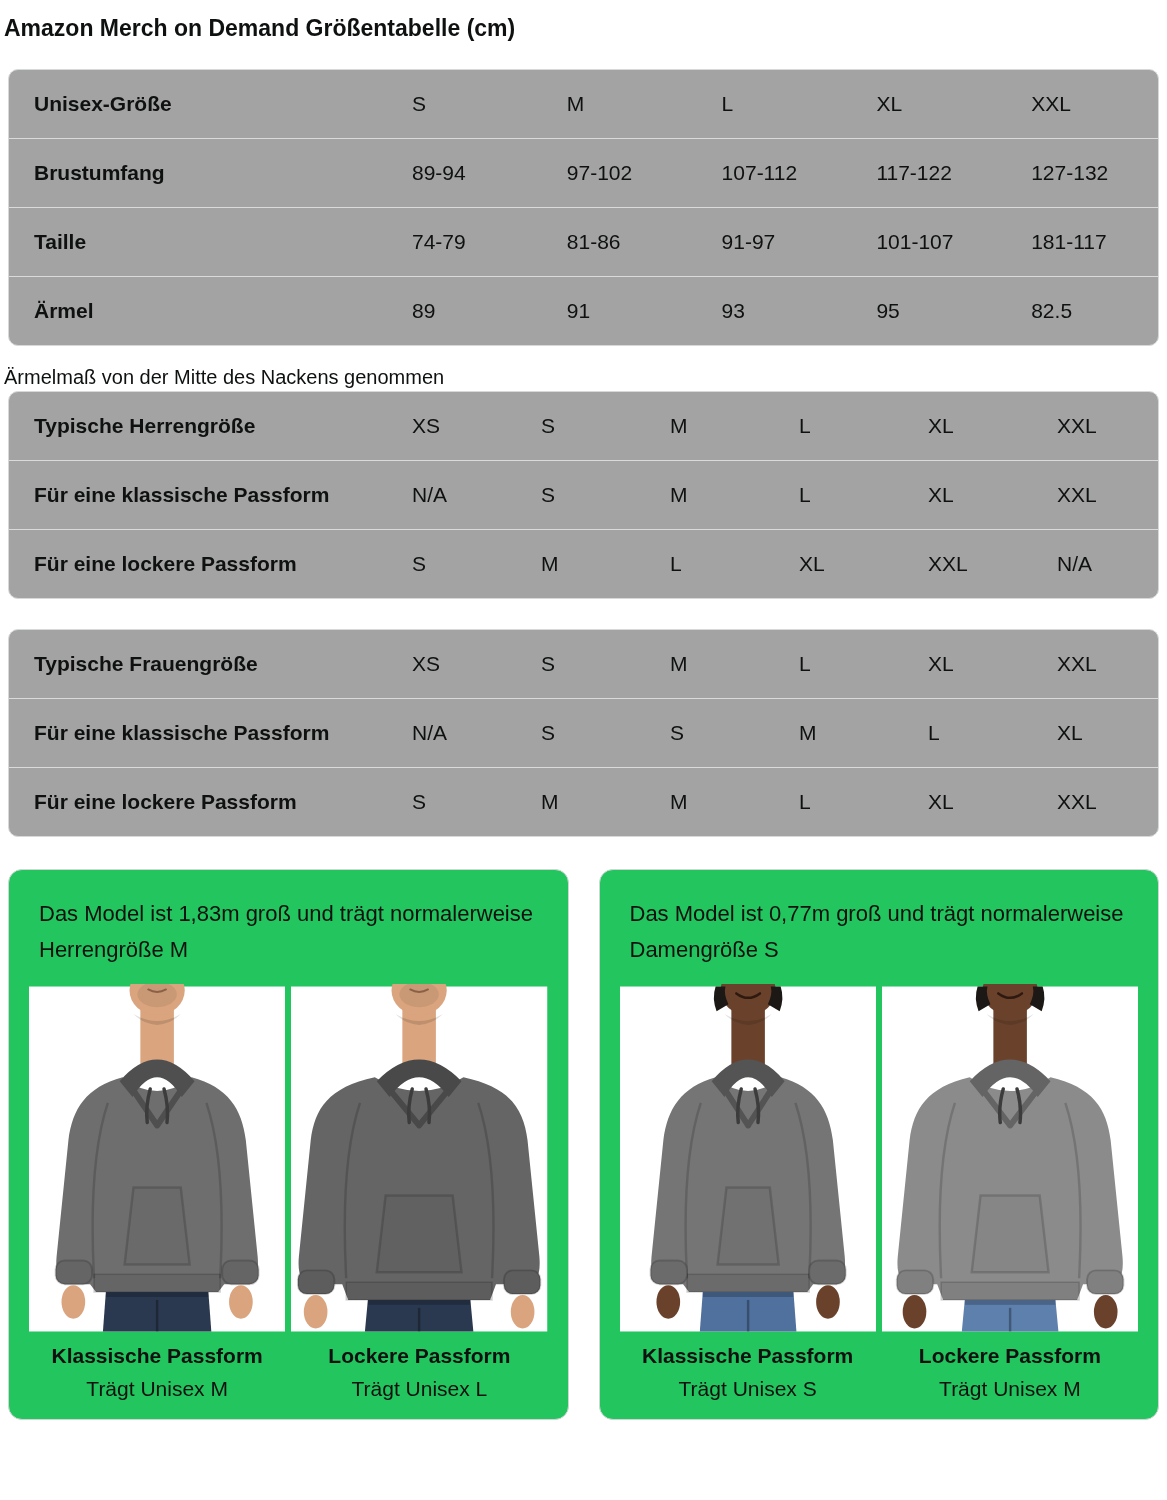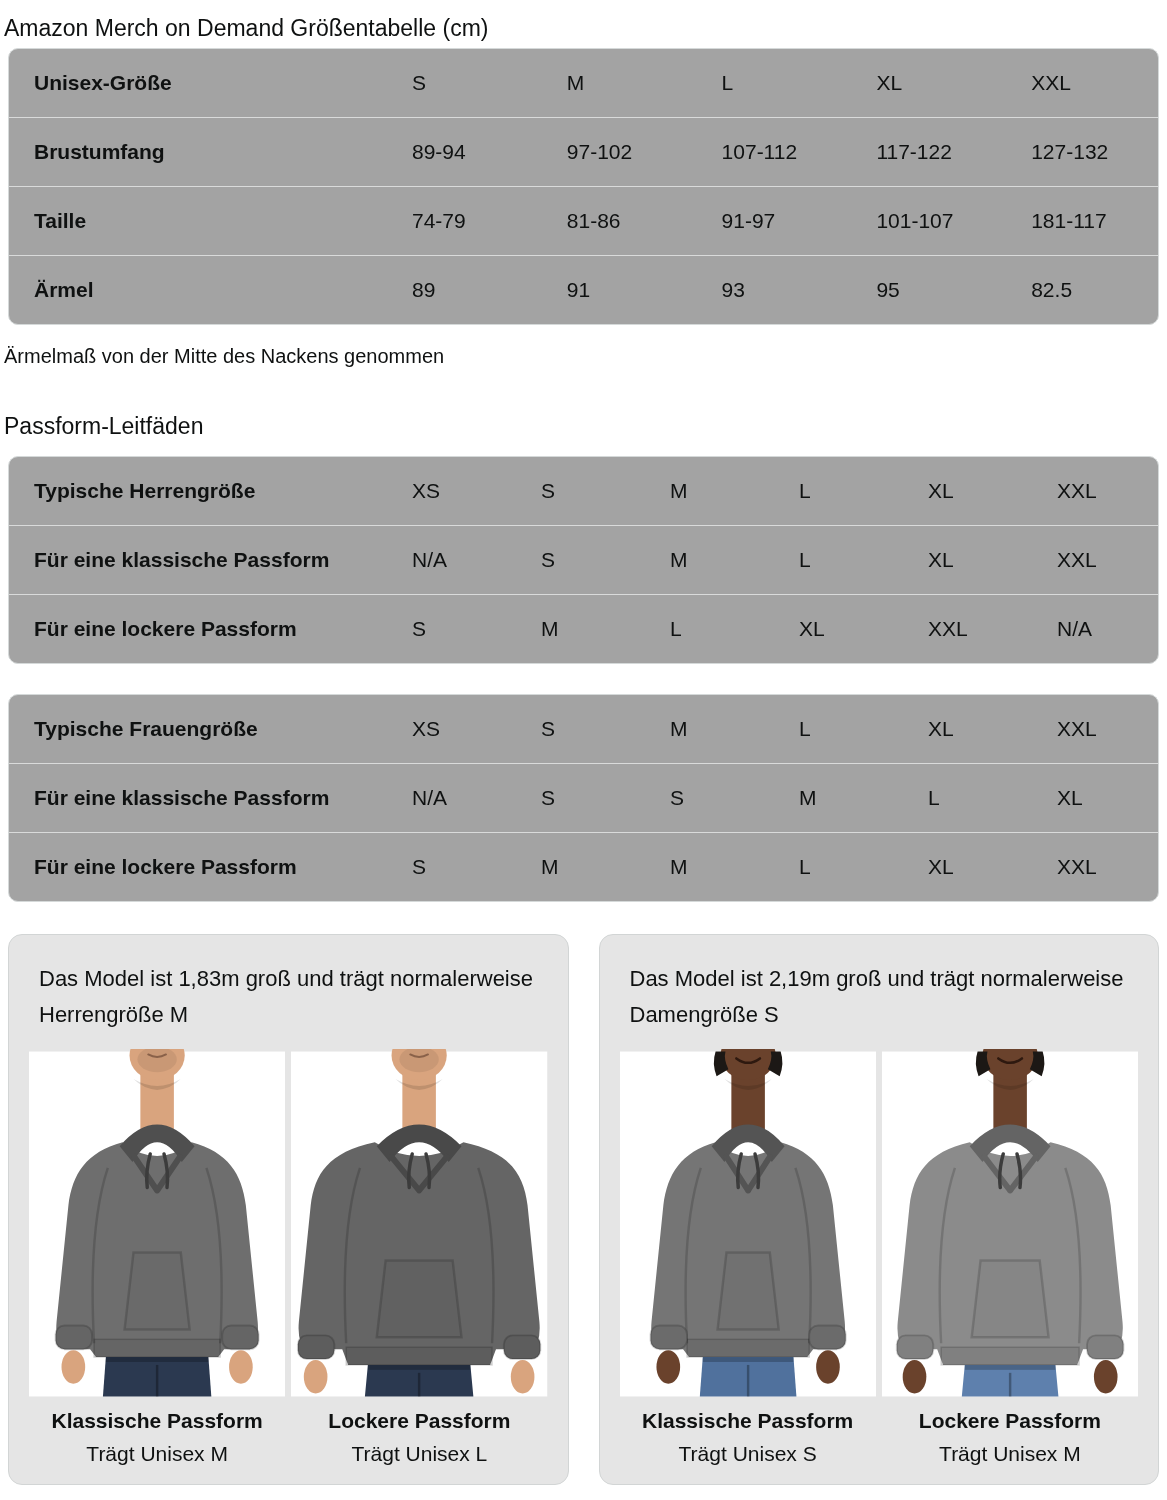--- a/index.html
+++ b/index.html
@@ -6,21 +6,21 @@
   html,body { margin:0; padding:0; background:#ffffff; }
   body {
     width:1167px;
     font-family:"Liberation Sans","DejaVu Sans",sans-serif;
     color:#0f1111;
     -webkit-font-smoothing:antialiased;
   }
   .page { padding:6px 0 10px 0; }
 
   .title {
-    font-size:23px; font-weight:400; margin:8px 0 4px 4px; line-height:1.3;
+    font-size:23px; font-weight:700; margin:8px 0 25px 4px; line-height:1.3;
   }
   .section-title {
     font-size:23px; font-weight:400; margin:42px 0 14px 4px; line-height:1.3;
   }
   .note {
     font-size:20px; font-weight:400; margin:17px 0 0 4px; line-height:1.4;
   }
 
   .table {
     margin-left:8px; width:1151px; box-sizing:border-box;
@@ -32,21 +32,21 @@
   .trow + .trow { border-top:1.5px solid #d9dada; }
   .cols5 { grid-template-columns:375px repeat(5,1fr); }
   .cols6 { grid-template-columns:375px repeat(6,1fr); }
   .rlabel { font-size:21px; font-weight:700; padding-left:25px; white-space:nowrap; }
   .cell   { font-size:21px; font-weight:400; padding-left:28px; white-space:nowrap; }
 
   .cards { display:flex; gap:30px; margin:32px 8px 0 8px; }
   .card {
     flex:1; box-sizing:border-box;
     border:1.5px solid #d2d5d5; border-radius:14px;
-    padding:20px 20px 14px 20px; background:#e5e5e5;
+    padding:20px 20px 14px 20px; background:#22c55e;
   }
   .desc { font-size:22px; line-height:1.64; margin:6px 8px 16px 10px; }
   .figs { display:flex; gap:6px; }
   .fig  { margin:0; flex:1; text-align:center; min-width:0; }
   .imgbox { height:350px; overflow:hidden; }
   .imgbox svg { display:block; width:100%; height:100%; }
   .cap .fit { font-size:21px; font-weight:700; margin-top:10px; white-space:nowrap; }
   .cap .sz  { font-size:21px; font-weight:400; margin-top:9px; margin-bottom:4px; white-space:nowrap; }
 </style>
 </head>
@@ -86,21 +86,20 @@
         <span class="cell">89</span>
         <span class="cell">91</span>
         <span class="cell">93</span>
         <span class="cell">95</span>
         <span class="cell">82.5</span>
       </div>
     </section>
 
   <p class="note">Ärmelmaß von der Mitte des Nackens genommen</p>
 
-  <h2 class="section-title">Passform-Leitfäden</h2>
 
   <section class="table" id="fit-table-0">
       <div class="trow cols6">
         <span class="rlabel">Typische Herrengröße</span>
         <span class="cell">XS</span>
         <span class="cell">S</span>
         <span class="cell">M</span>
         <span class="cell">L</span>
         <span class="cell">XL</span>
         <span class="cell">XXL</span>
@@ -220,21 +219,21 @@
               </svg>
             </div>
             <figcaption class="cap">
               <div class="fit">Lockere Passform</div>
               <div class="sz">Trägt Unisex L</div>
             </figcaption>
           </figure>
         </div>
       </div>
       <div class="card">
-        <p class="desc">Das Model ist 2,19m groß und trägt normalerweise Damengröße S</p>
+        <p class="desc">Das Model ist 0,77m groß und trägt normalerweise Damengröße S</p>
         <div class="figs">
           <figure class="fig">
             <div class="imgbox">
               <svg viewBox="0 0 260 350" xmlns="http://www.w3.org/2000/svg">
                 <rect width="260" height="350" fill="#ffffff"></rect>
                 <rect x="113" y="0" width="34" height="80" fill="#6a422c"></rect>
                 <ellipse cx="130" cy="4" rx="28" ry="25" fill="#6a422c"></ellipse>
                 <path d="M 97,0 Q 93,12 98,25 L 110,18 Q 105,8 107,0 Z" fill="#1c1815"></path>
                 <path d="M 163,0 Q 167,12 162,25 L 150,18 Q 155,8 153,0 Z" fill="#1c1815"></path>
                 <path d="M 118,7 Q 130,16 142,7" stroke="rgba(35,18,10,0.85)" stroke-width="2.5" fill="none" stroke-linecap="round"></path>

